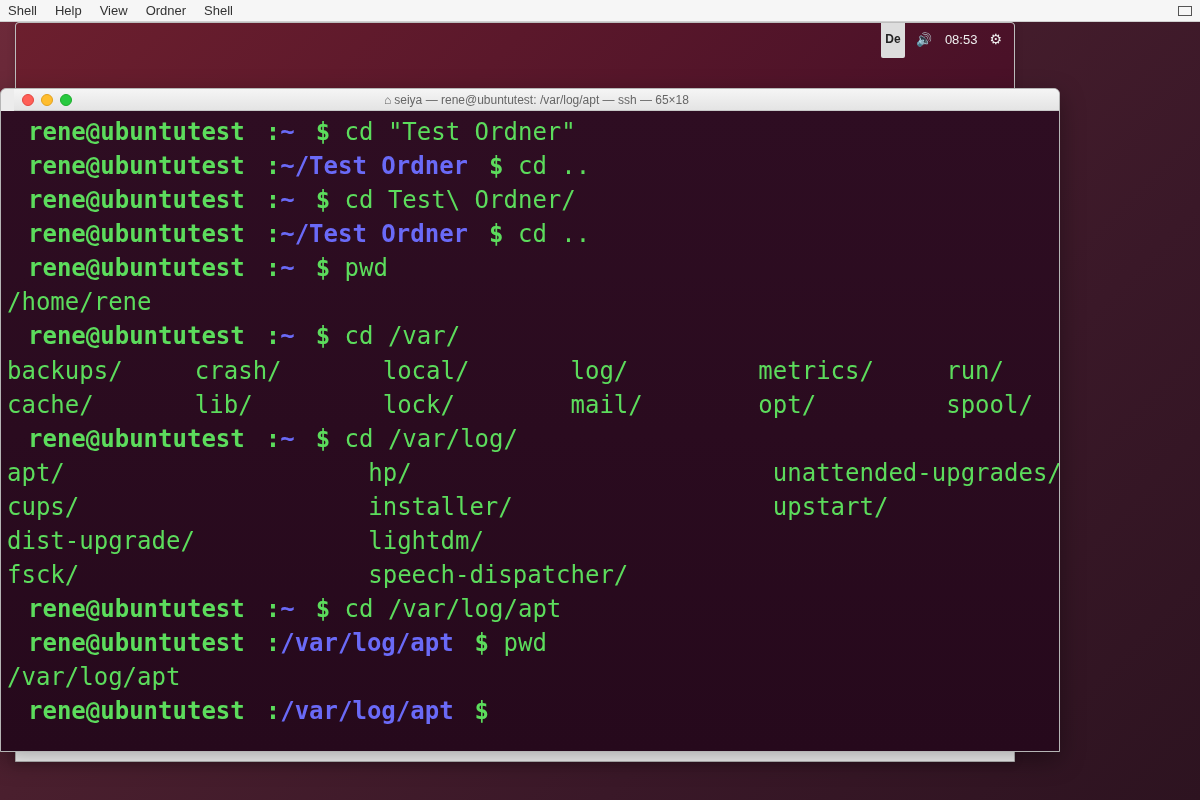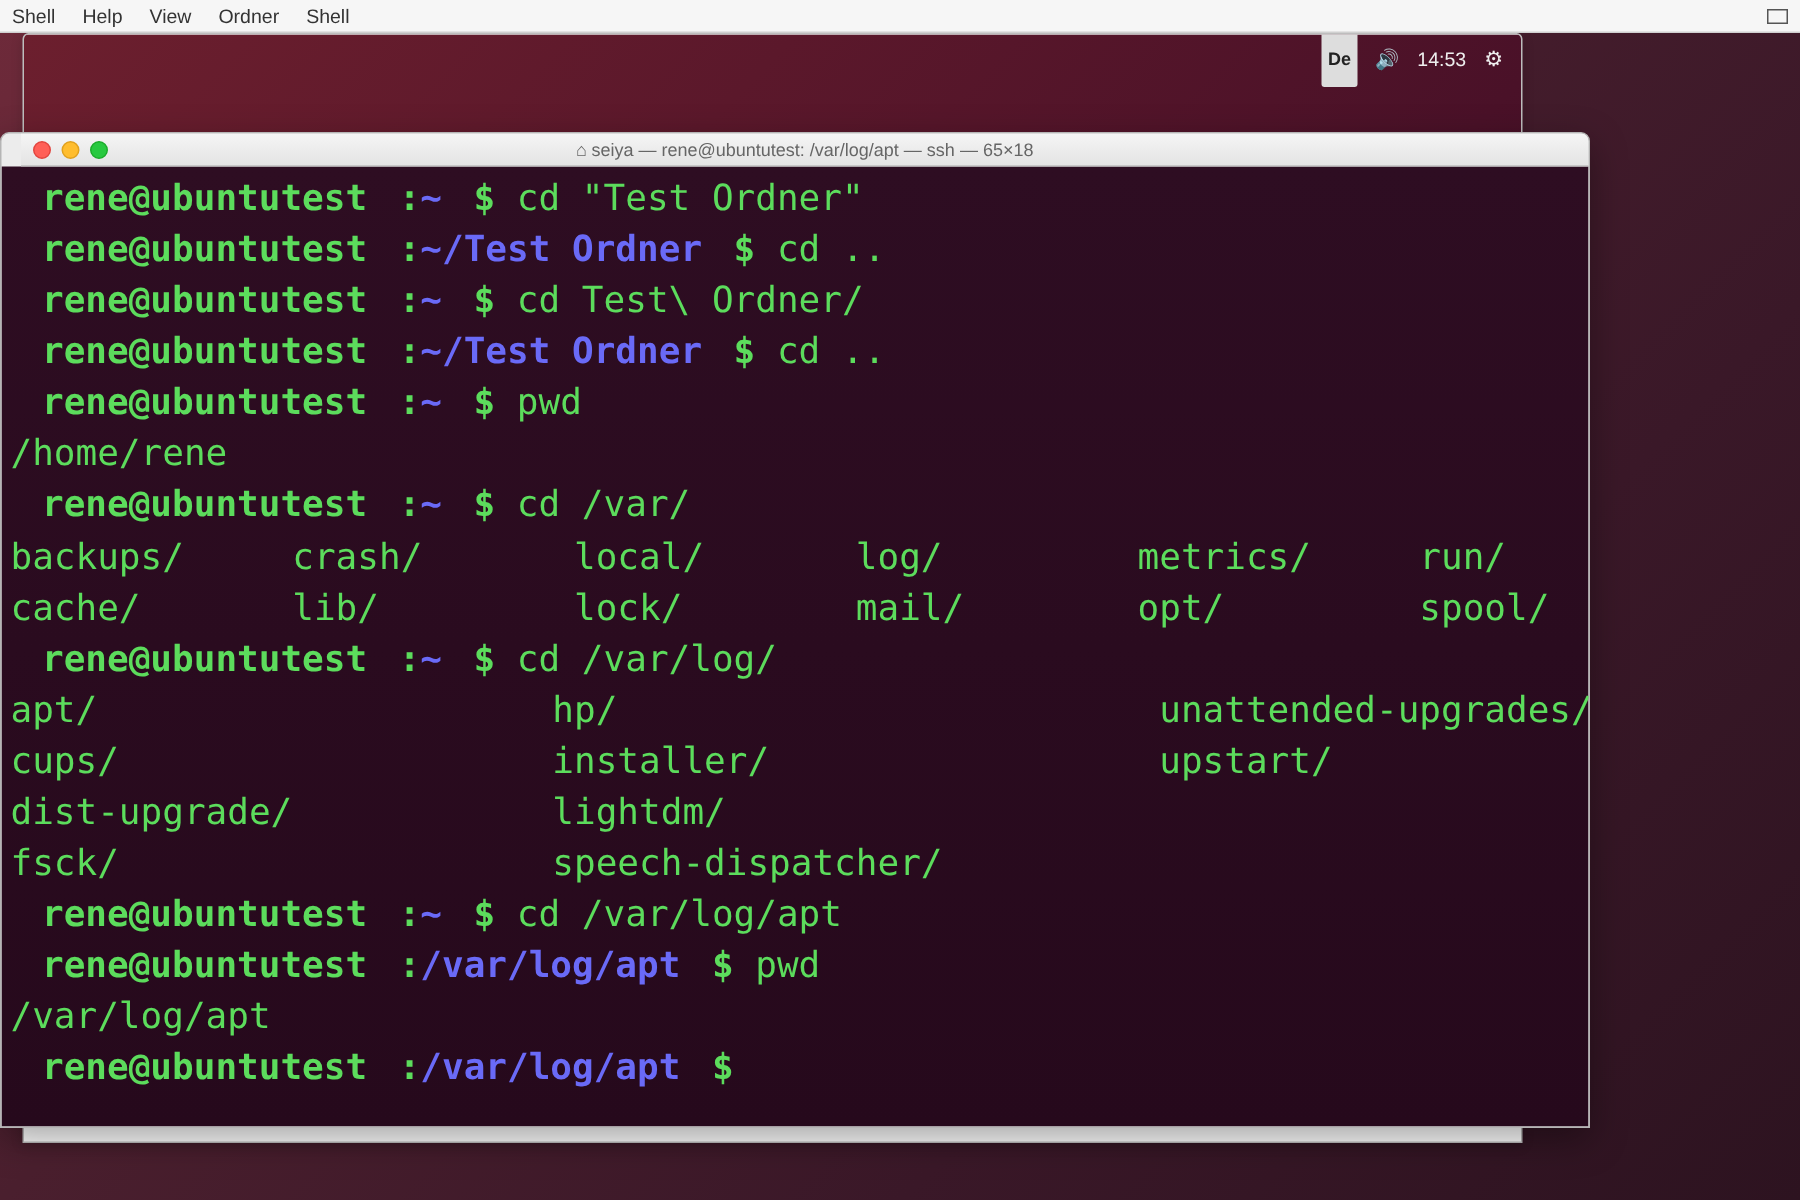--- a/index.html
+++ b/index.html
@@ -153,21 +153,21 @@
   <span class="menu-item">Shell</span>
   <span class="spacer"></span>
   <span class="right-icon"></span>
 </div>
 
 <div class="vm-window">
   <div class="vm-body">
     <div class="ubuntu-panel">
       <span class="lang-badge">De</span>
       <span class="vol-icon"></span>
-      <span>14:53</span>
+      <span>08:53</span>
       <span class="gear-icon"></span>
     </div>
   </div>
 </div>
 
 <div class="term-window">
   <div class="term-titlebar">
     <div class="traffic-lights">
       <span class="tl red"></span>
       <span class="tl yellow"></span>

